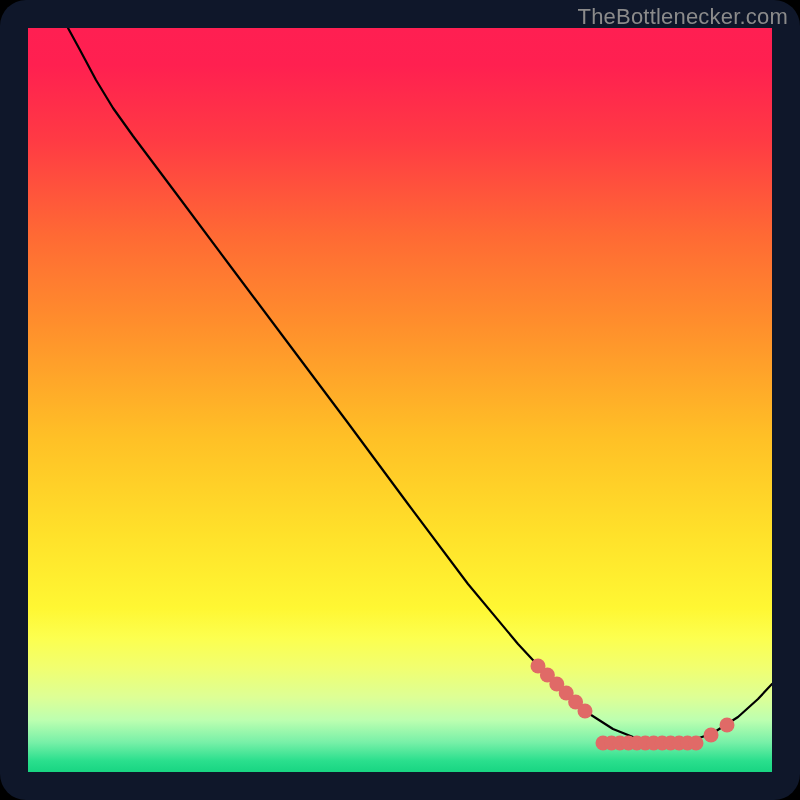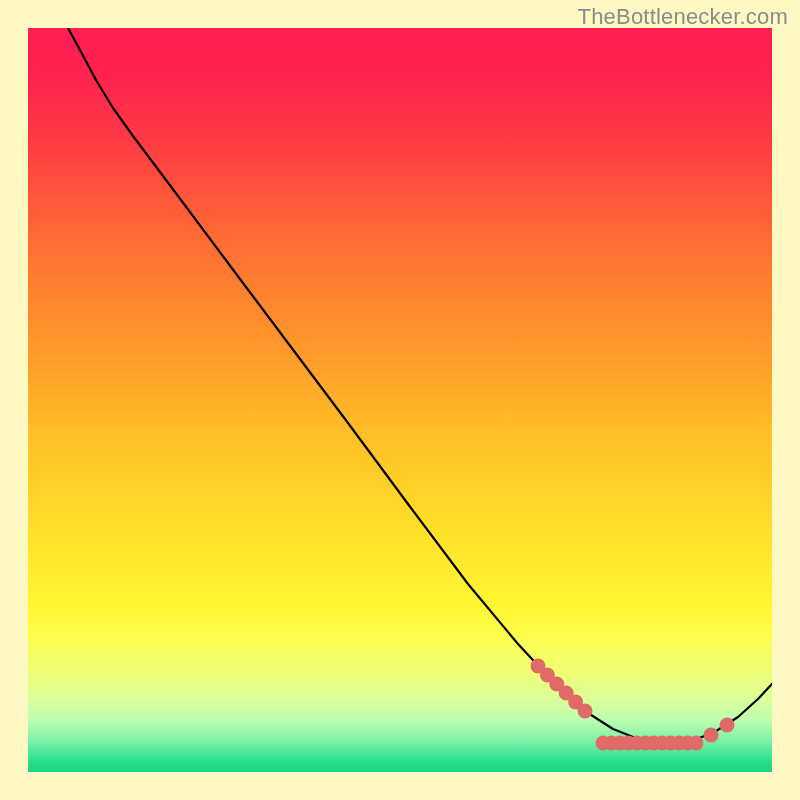--- a/index.html
+++ b/index.html
@@ -7,21 +7,22 @@
     padding: 0;
     width: 800px;
     height: 800px;
     background: #000;
     overflow: hidden;
   }
   .stage {
     position: relative;
     width: 800px;
     height: 800px;
-    background: #fef9c3;
+    background: #0f172a;
+    border-radius: 26px;
   }
   .plot {
     position: absolute;
     left: 28px;
     top: 28px;
     width: 744px;
     height: 744px;
     overflow: hidden;
   }
   .watermark {

